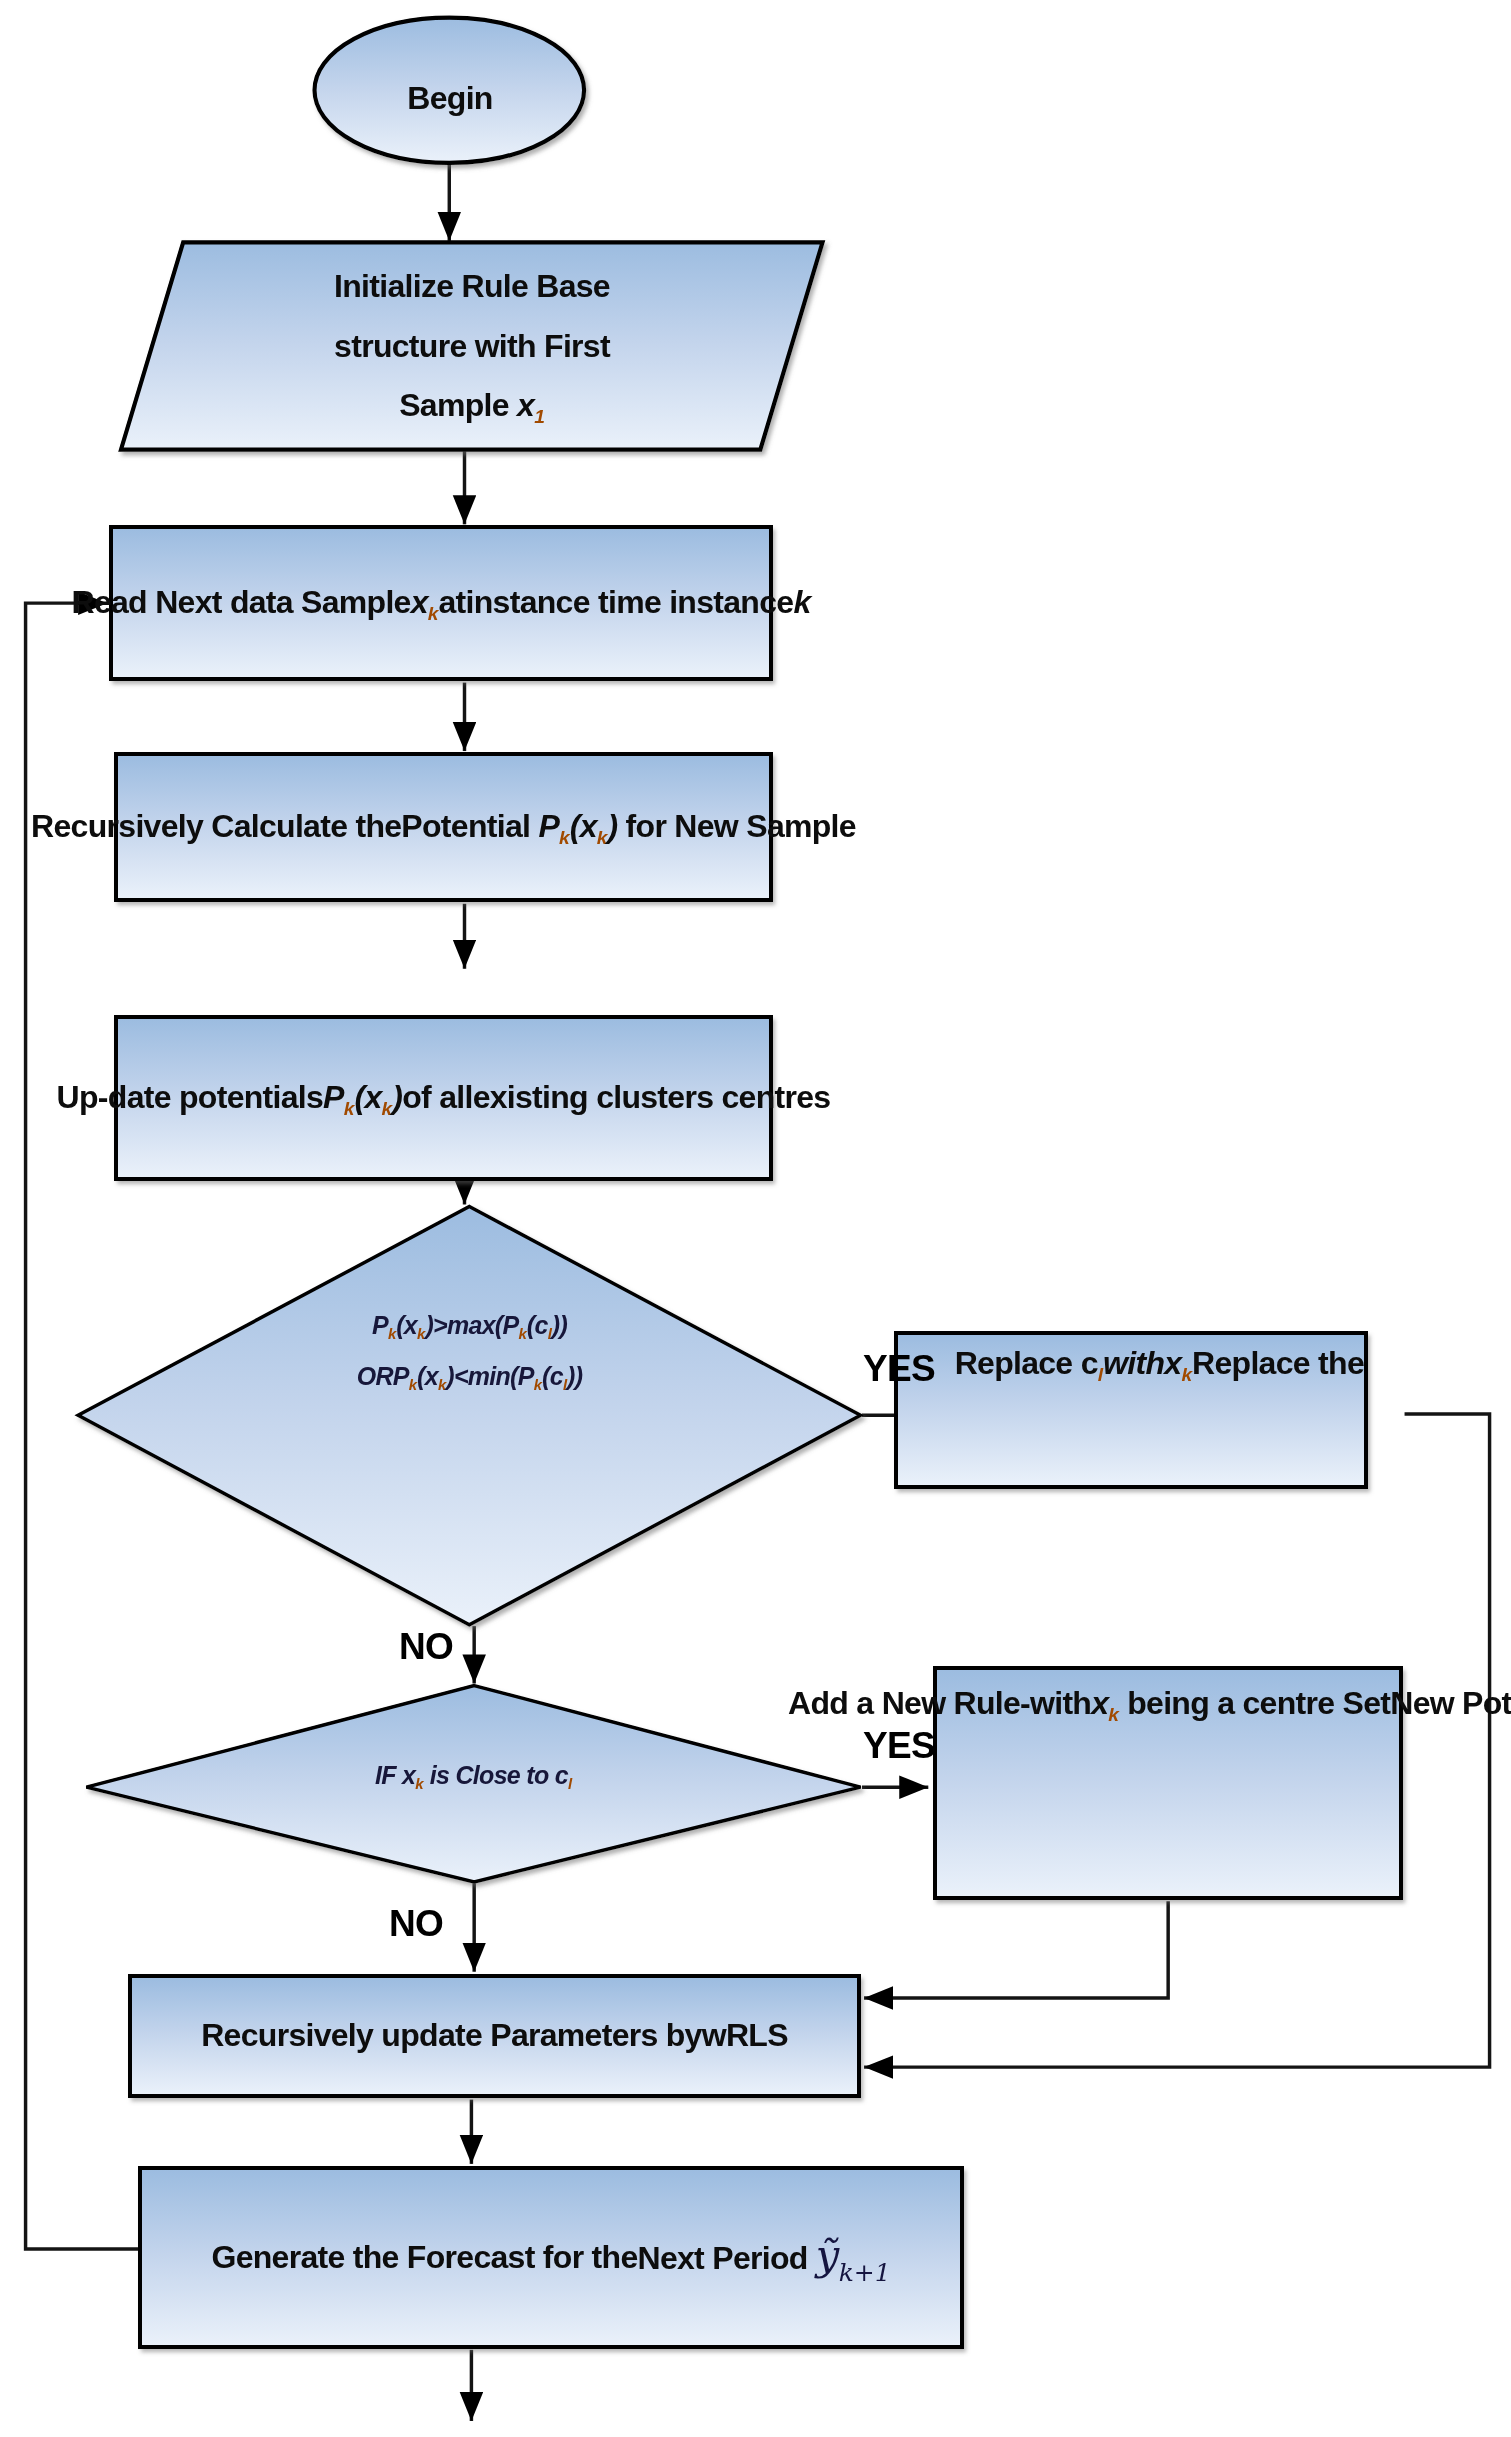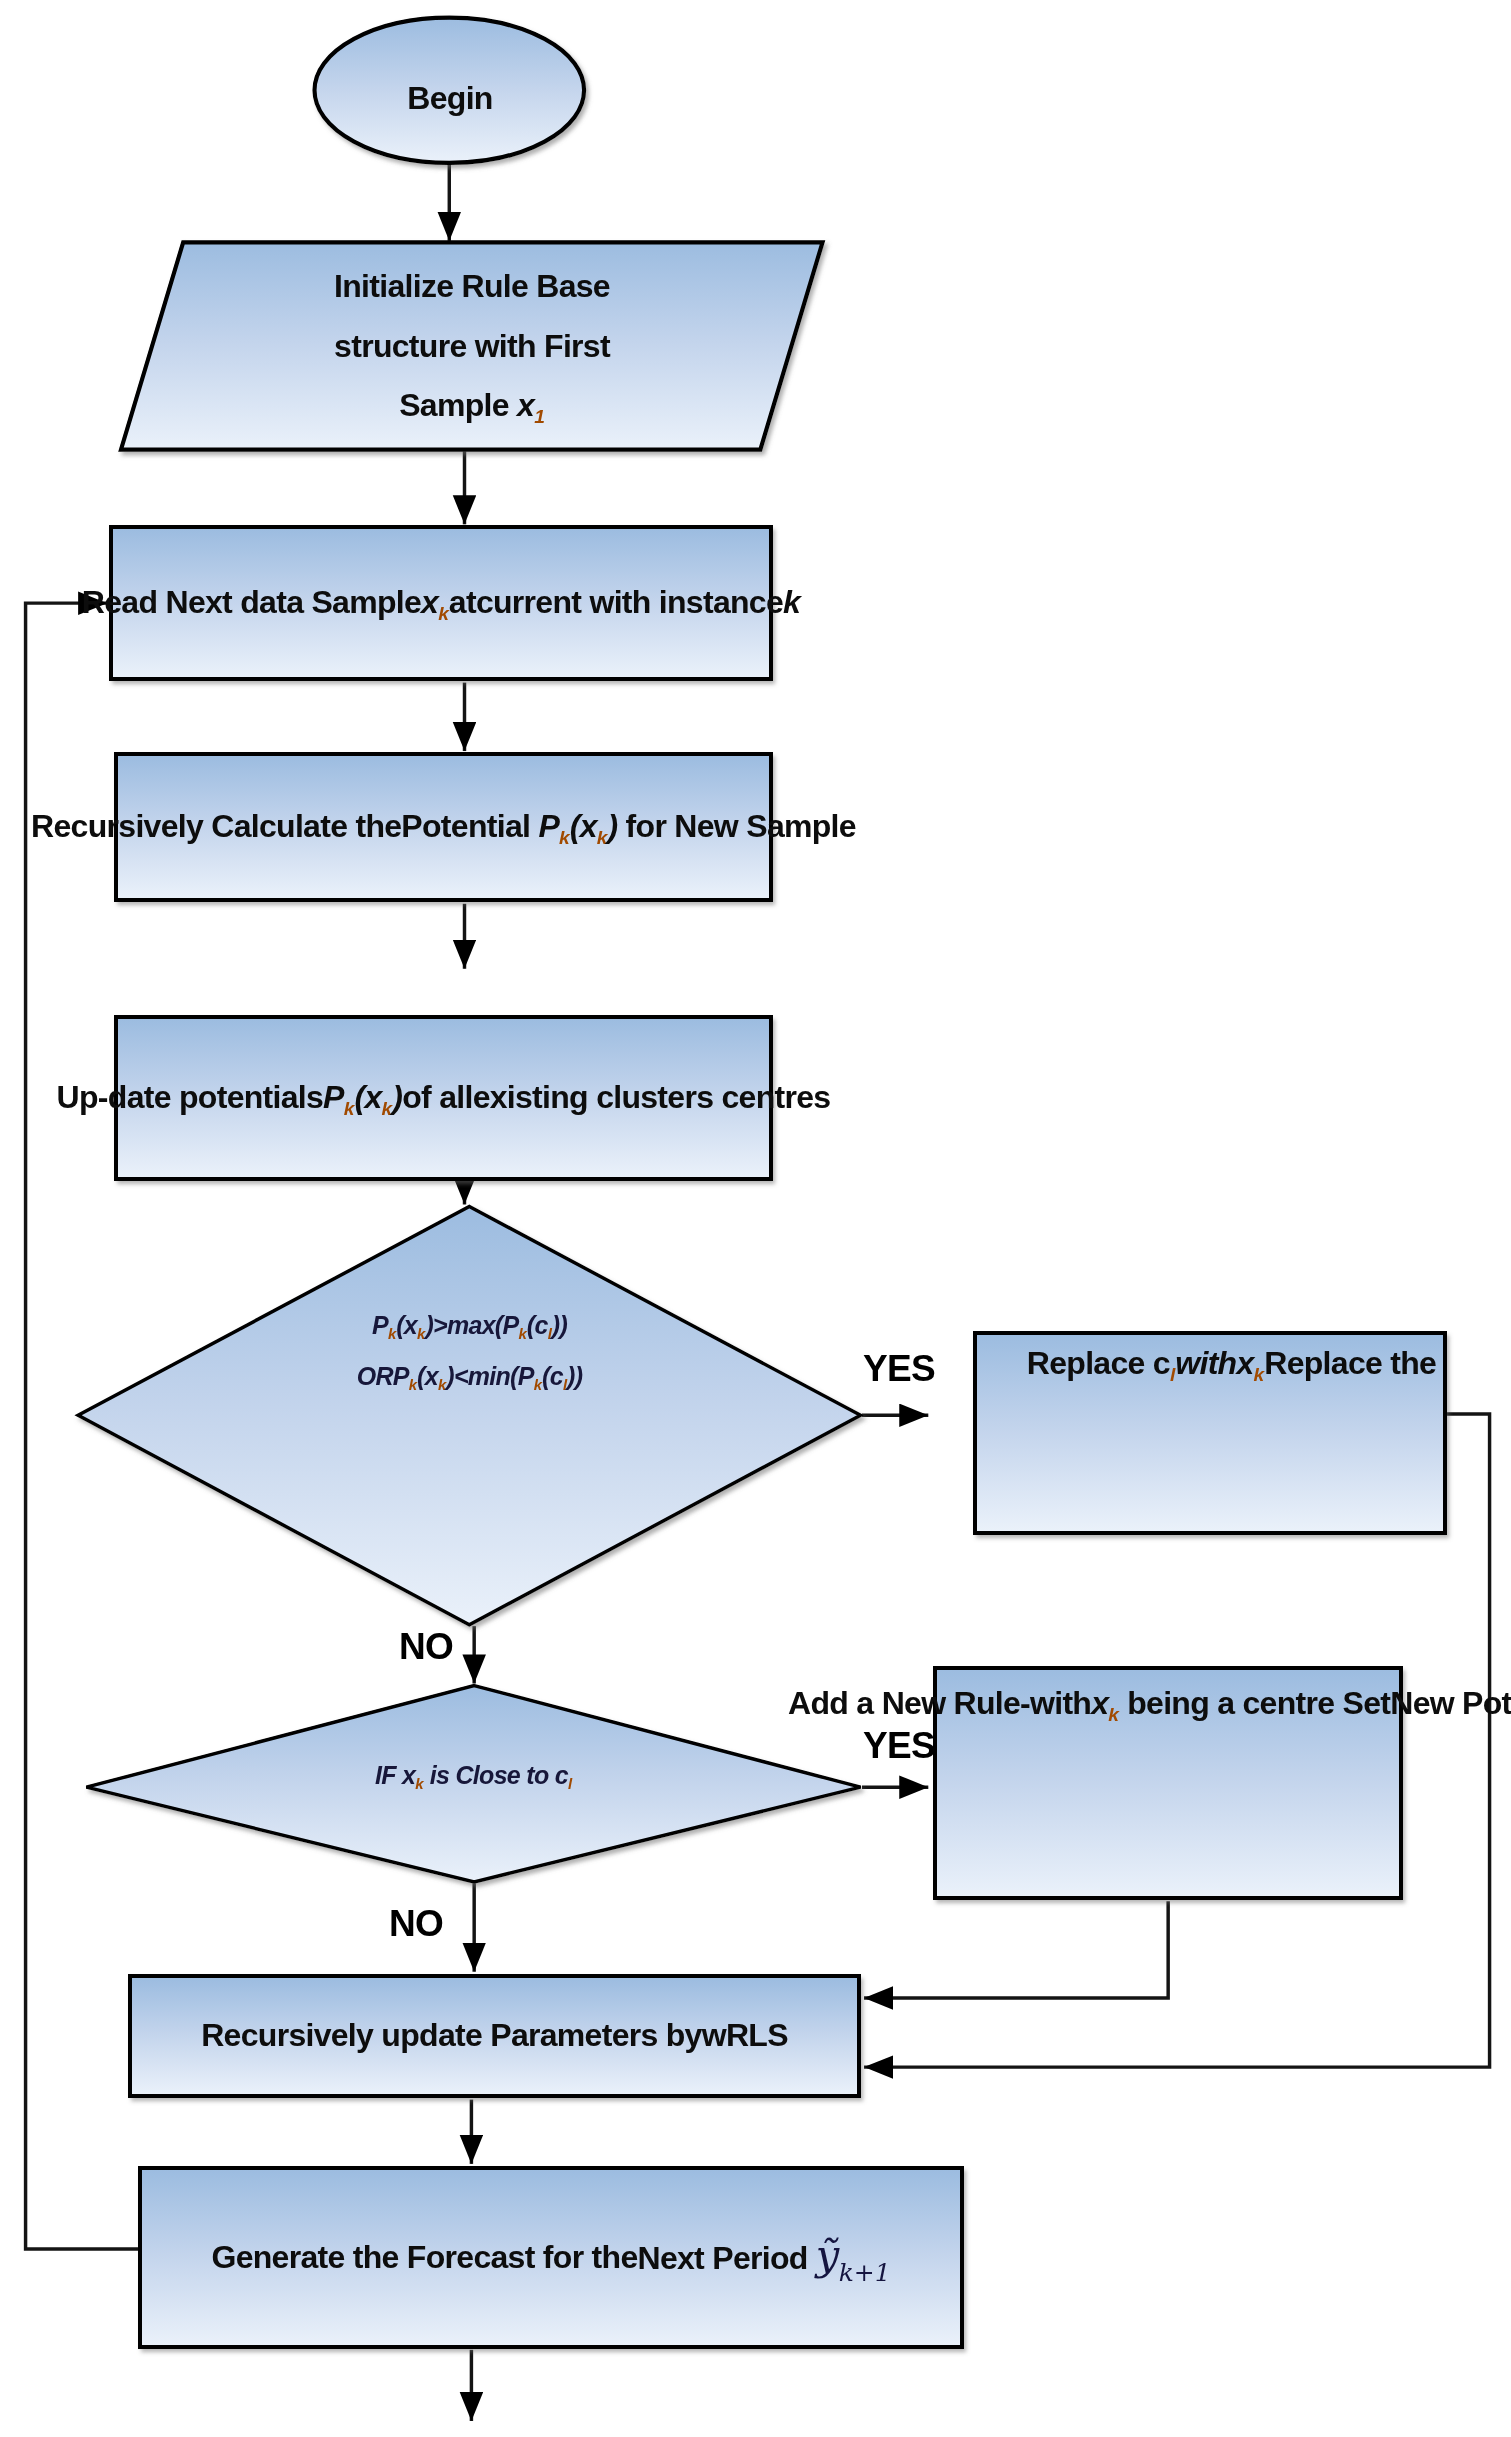--- a/index.html
+++ b/index.html
@@ -107,34 +107,34 @@
       <div class="tline"><span class="seg-n">P</span><span class="seg-s">k</span><span class="seg-n">(x</span><span class="seg-s">k</span><span class="seg-n">)&gt;max(P</span><span class="seg-s">k</span><span class="seg-n">(c</span><span class="seg-s">l</span><span class="seg-n">))</span></div>
       <div class="tline"><span class="seg-n">ORP</span><span class="seg-s">k</span><span class="seg-n">(x</span><span class="seg-s">k</span><span class="seg-n">)&lt;min(P</span><span class="seg-s">k</span><span class="seg-n">(c</span><span class="seg-s">l</span><span class="seg-n">))</span></div>
     </div>
 
   <div class="float-text decision-text" id="text-d2" style="left:128px;top:1753px;width:691px;">
       <div class="tline"><span class="seg-n">IF x</span><span class="seg-s">k</span><span class="seg-n"> is Close to c</span><span class="seg-s">l</span></div>
     </div>
 
   <div class="box" id="node-read" style="left:109px;top:525px;width:664px;height:156px;">
       <div class="tline"><span class="seg-n">Read Next data Sample</span><span class="seg-i">x</span><span class="seg-s">k</span><span class="seg-n">at</span></div>
-      <div class="tline"><span class="seg-n">current with instance</span><span class="seg-i">k</span></div>
+      <div class="tline"><span class="seg-n">instance time instance</span><span class="seg-i">k</span></div>
     </div>
 
   <div class="box" id="node-calc" style="left:114px;top:752px;width:659px;height:150px;text-align:right;">
       <div class="tline"><span class="seg-n">Recursively Calculate the</span></div>
       <div class="tline"><span class="seg-n">Potential </span><span class="seg-i">P</span><span class="seg-s">k</span><span class="seg-i">(x</span><span class="seg-s">k</span><span class="seg-i">)</span><span class="seg-n"> for New Sample</span></div>
     </div>
 
   <div class="box" id="node-update" style="left:114px;top:970px;width:659px;height:166px;margin-top:45px;">
       <div class="tline"><span class="seg-n">Up-date potentials</span><span class="seg-i">P</span><span class="seg-s">k</span><span class="seg-i">(x</span><span class="seg-s">k</span><span class="seg-i">)</span><span class="seg-n">of all</span></div>
       <div class="tline"><span class="seg-n">existing clusters centres</span></div>
     </div>
 
-  <div class="box align-left" id="node-replace" style="left:973px;top:1331px;width:474px;height:204px;">
+  <div class="box align-left" id="node-replace" style="left:894px;top:1331px;width:474px;height:158px;justify-content:flex-end;">
       <div class="tline"><span class="seg-n">Replace c</span><span class="seg-s">l</span><span class="seg-i">with</span></div>
       <div class="tline"><span class="seg-i">x</span><span class="seg-s">k</span><span class="seg-n">Replace the</span></div>
     </div>
 
   <div class="box align-left" id="node-add" style="left:933px;top:1666px;width:470px;height:234px;">
       <div class="tline"><span class="seg-n">Add a New Rule-with</span></div>
       <div class="tline"><span class="seg-i">x</span><span class="seg-s">k</span><span class="seg-n"> being a centre Set</span></div>
       <div class="tline"><span class="seg-n">New Potential</span></div>
     </div>
 

